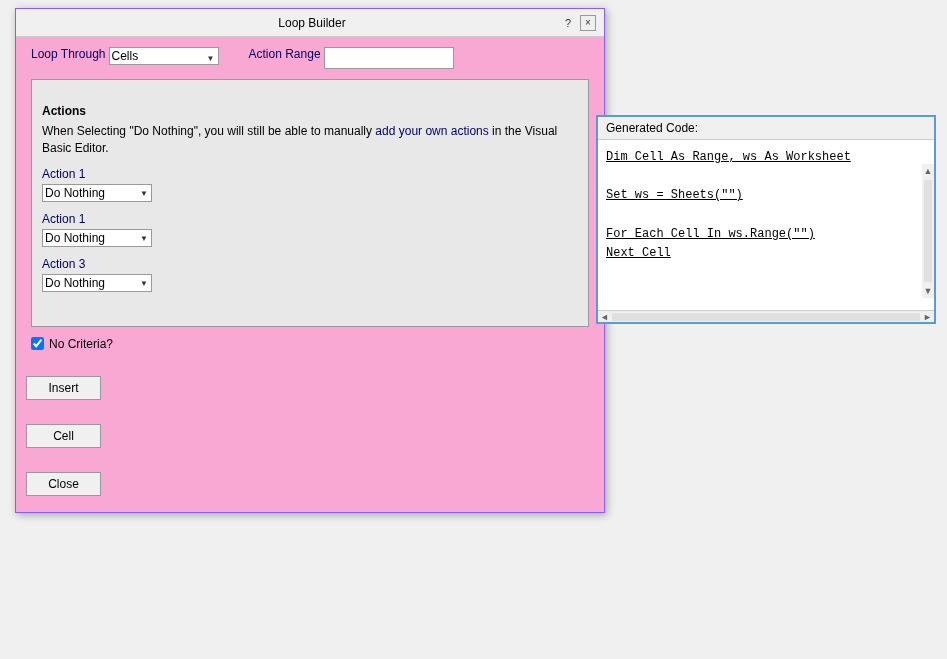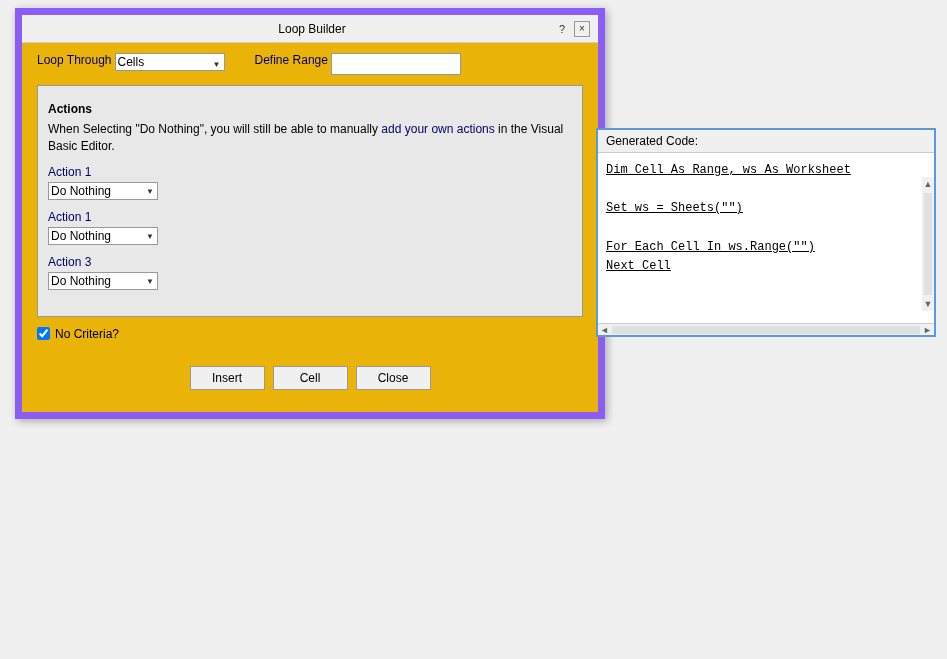--- a/index.html
+++ b/index.html
@@ -21,22 +21,22 @@
       position: absolute;
       top: 8px;
       left: 15px;
       display: flex;
       gap: 0;
     }
 
     
     .loop-builder-dialog {
       width: 590px;
-      background: #eab308;
-      border: 7px solid #8b5cf6;
+      background: #f9a8d4;
+      border: 1px solid #8b5cf6;
       box-shadow: 2px 2px 8px rgba(0,0,0,0.3);
     }
 
     .dialog-titlebar {
       background: #f0f0f0;
       border-bottom: 1px solid #ccc;
       padding: 5px 8px;
       display: flex;
       align-items: center;
       justify-content: space-between;
@@ -145,21 +145,21 @@
     }
 
     .define-sheet-wrapper select {
       min-width: 145px;
     }
 
     
     .actions-section {
       border: 1px solid #999;
       background: #e8e8e8;
-      padding: 16px 10px;
+      padding: 24px 10px;
       margin-bottom: 10px;
     }
 
     .actions-title {
       font-weight: bold;
       font-size: 12px;
       color: #000;
       margin-bottom: 5px;
     }
 
@@ -199,38 +199,39 @@
 
     .no-criteria-label {
       font-size: 12px;
       color: #000;
     }
 
     
     .bottom-buttons {
       display: flex;
       justify-content: center;
-      gap: 8px;
-      padding: 5px 10px 22px;
+      gap: 24px;
+      padding: 5px 10px 16px;
+      flex-direction: column;
     }
 
     .action-button {
       width: 75px;
       height: 24px;
       background: #f0f0f0;
       border: 1px solid #999;
       cursor: pointer;
       font-size: 12px;
       color: #000;
     }
 
     
     .generated-code-panel {
       position: absolute;
-      top: 128px;
+      top: 115px;
       left: 596px;
       width: 340px;
       background: white;
       border: 2px solid #5b9bd5;
     }
 
     .generated-code-header {
       background: #f0f0f0;
       border-bottom: 1px solid #ccc;
       padding: 4px 8px;
@@ -333,21 +334,21 @@
           <div class="select-wrapper">
             <select class="dropdown-select">
               <option>Cells</option>
               <option>Rows</option>
               <option>Columns</option>
             </select>
           </div>
         </div>
 
         <div class="field-group">
-          <label class="field-label">Define Range</label>
+          <label class="field-label">Action Range</label>
           <input type="text" class="text-input" value="" style="">
         </div>
 
 
       </div>
 
       <div class="actions-section">
 
         <div class="actions-title">Actions</div>
 

